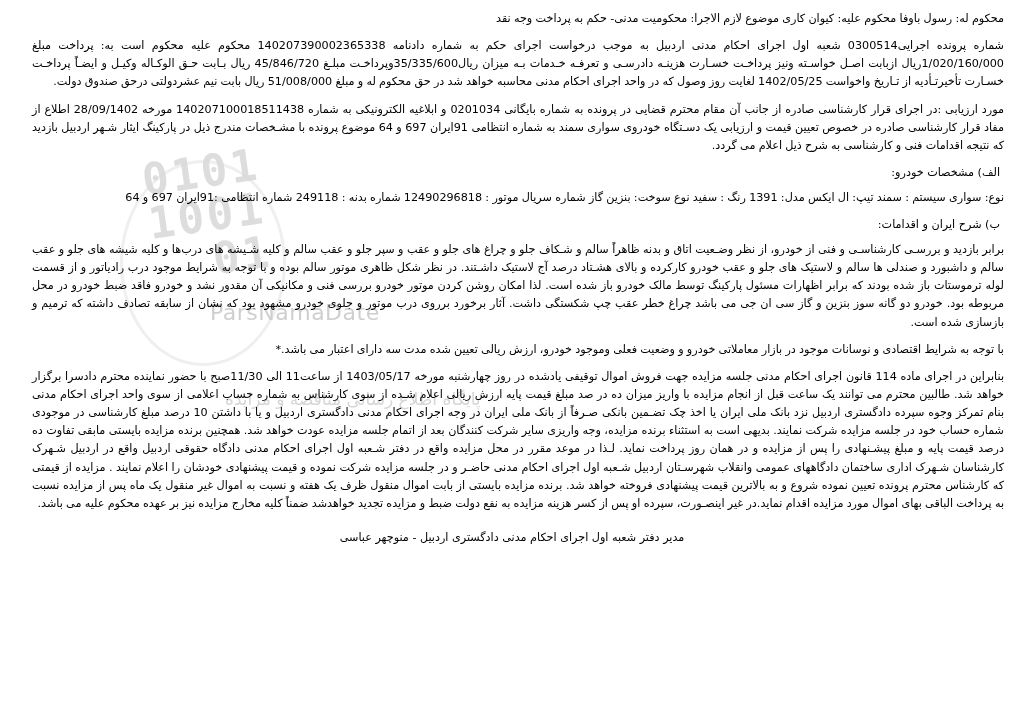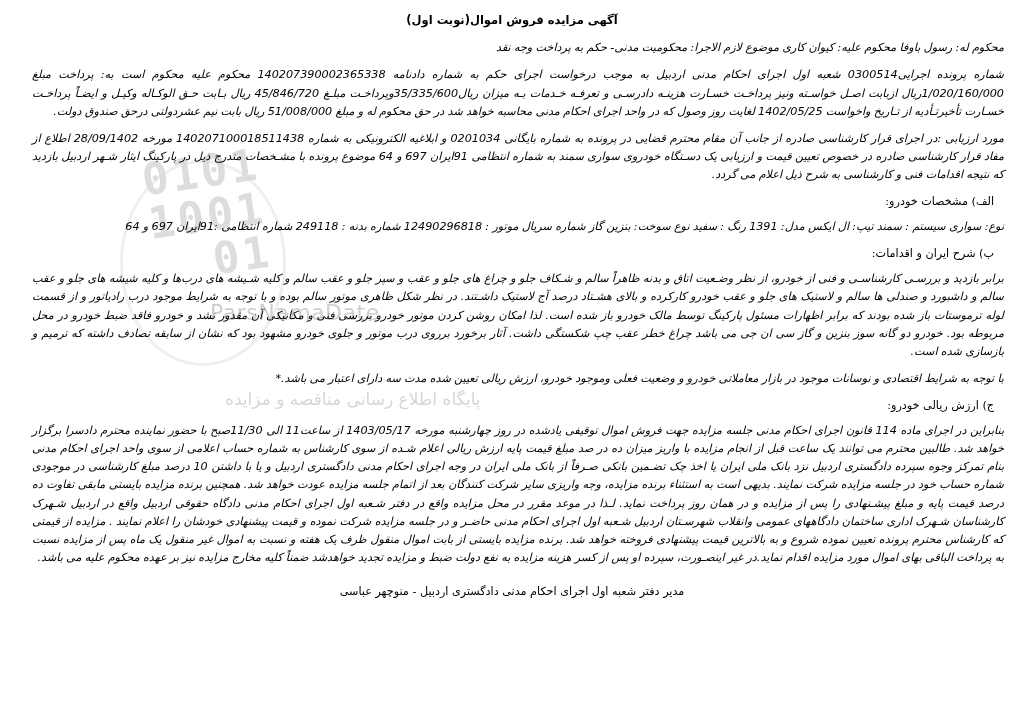--- a/index.html
+++ b/index.html
@@ -35,26 +35,25 @@
     margin: 2px 0 10px 0;
     line-height: 1.5;
   }
   p.para {
     font-size: 11.2px;
     line-height: 1.62;
     text-align: justify;
     text-justify: inter-word;
     margin: 0 0 9px 12px;
     word-spacing: -0.3px;
-    font-style: italic;
   }
   .sec-head {
     font-size: 11.2px;
     line-height: 1.6;
-    margin: 0 10px 7px 0;
+    margin: 0 4px 7px 0;
   }
   .signature {
     text-align: center;
     font-size: 11.2px;
     margin-top: 16px;
     line-height: 1.6;
   }
   
   .watermark {
     position: absolute;
@@ -117,34 +116,32 @@
       <span>0101</span>
       <span>1001</span>
       <span>01</span>
     </div>
     <div class="wm-brand-en">ParsNamaDate</div>
     <div class="wm-brand-sub">پایگاه اطلاع رسانی مناقصه و مزایده</div>
   </div>
 
   <div class="content">
 
-    <div class="doc-title">آگهی مزایده فروش اموال(نوبت اول)</div>
 
     <p class="para">محکوم له: رسول باوفا محکوم علیه: کیوان کاری موضوع لازم الاجرا: محکومیت مدنی- حکم به پرداخت وجه نقد</p>
     <p class="para">شماره پرونده اجرایی0300514 شعبه اول اجرای احکام مدنی اردبیل به موجب درخواست اجرای حکم به شماره دادنامه 140207390002365338 محکوم علیه محکوم است به: پرداخت مبلغ 1/020/160/000ریال ازبابت اصـل خواسـته ونیز پرداخـت خسـارت هزینـه دادرسـی و تعرفـه خـدمات بـه میزان ریال35/335/600وپرداخـت مبلـغ 45/846/720 ریال بـابت حـق الوکـاله وکیـل و ایضـاً پرداخـت خسـارت تأخیرتـأدیه از تـاریخ واخواست 1402/05/25 لغایت روز وصول که در واحد اجرای احکام مدنی محاسبه خواهد شد در حق محکوم له و مبلغ 51/008/000 ریال بابت نیم عشردولتی درحق صندوق دولت.</p>
     <p class="para">مورد ارزیابی :در اجرای قرار کارشناسی صادره از جانب آن مقام محترم قضایی در پرونده به شماره بایگانی 0201034 و ابلاغیه الکترونیکی به شماره 140207100018511438 مورخه 28/09/1402 اطلاع از مفاد قرار کارشناسی صادره در خصوص تعیین قیمت و ارزیابی یک دسـتگاه خودروی سواری سمند به شماره انتظامی 91ایران 697 و 64 موضوع پرونده با مشـخصات مندرج ذیل در پارکینگ ایثار شـهر اردبیل بازدید که نتیجه اقدامات فنی و کارشناسی به شرح ذیل اعلام می گردد.</p>
 
     <p class="sec-head">الف) مشخصات خودرو:</p>
     <p class="para">نوع: سواری سیستم : سمند تیپ: ال ایکس مدل: 1391 رنگ : سفید نوع سوخت: بنزین  گاز شماره سریال موتور : 12490296818 شماره بدنه : 249118 شماره انتظامی :91ایران  697 و 64</p>
 
     <p class="sec-head">ب) شرح ایران و اقدامات:</p>
     <p class="para">برابر بازدید و بررسـی کارشناسـی و فنی از خودرو، از نظر وضـعیت اتاق و بدنه ظاهراً سالم و شـکاف جلو و چراغ های جلو و عقب و سپر جلو و عقب سالم و کلیه شـیشه های درب‌ها و کلیه شیشه های جلو و  عقب سالم و داشبورد و صندلی ها سالم و لاستیک های جلو و عقب خودرو کارکرده و بالای هشـتاد درصد آج لاستیک داشـتند. در نظر شکل ظاهری موتور سالم بوده و با توجه به شرایط موجود درب رادیاتور و از قسمت لوله ترموستات باز شده بودند که برابر اظهارات مسئول پارکینگ توسط مالک خودرو باز شده است. لذا امکان روشن کردن موتور خودرو بررسی فنی و مکانیکی آن مقدور نشد و خودرو فاقد ضبط خودرو در محل مربوطه بود. خودرو دو گانه سوز بنزین و گاز سی ان جی می باشد چراغ خطر عقب چپ شکستگی داشت. آثار برخورد برروی درب موتور و جلوی خودرو مشهود بود که نشان از سابقه تصادف داشته که ترمیم و بازسازی شده است.</p>
     <p class="para">با توجه به شرایط اقتصادی و نوسانات موجود در بازار معاملاتی خودرو و وضعیت فعلی وموجود خودرو، ارزش ریالی تعیین شده مدت سه دارای اعتبار می باشد.*</p>
 
-    <p class="sec-head">ج) ارزش ریالی خودرو:</p>
 
     <p class="para">بنابراین در اجرای ماده 114 قانون اجرای احکام مدنی جلسه مزایده جهت فروش اموال توقیفی یادشده در روز چهارشنبه  مورخه 1403/05/17 از ساعت11 الی 11/30صبح با حضور نماینده محترم دادسرا برگزار خواهد شد. طالبین محترم می توانند یک ساعت قبل از انجام مزایده با واریز میزان ده در صد مبلغ قیمت پایه ارزش ریالی اعلام شـده از سوی کارشناس به شماره حساب اعلامی از سوی واحد اجرای احکام مدنی بنام تمرکز وجوه سپرده دادگستری اردبیل نزد بانک ملی ایران یا اخذ چک تضـمین بانکی صـرفاً از بانک ملی ایران در وجه اجرای احکام مدنی دادگستری اردبیل و یا با داشتن 10 درصد مبلغ کارشناسی در موجودی شماره حساب خود  در جلسه مزایده شرکت نمایند. بدیهی است به استثناء برنده مزایده، وجه واریزی سایر شرکت کنندگان بعد از اتمام جلسه مزایده عودت خواهد شد. همچنین برنده مزایده بایستی مابقی تفاوت ده درصد قیمت پایه و مبلغ پیشـنهادی را پس از مزایده و در همان روز پرداخت نماید. لـذا در موعد مقرر در محل مزایده واقع در دفتر شـعبه اول اجرای احکام مدنی دادگاه حقوقی اردبیل واقع در اردبیل  شـهرک کارشناسان  شـهرک اداری ساختمان دادگاههای عمومی وانقلاب شهرسـتان اردبیل  شـعبه اول اجرای احکام مدنی حاضـر و در جلسه مزایده شرکت نموده و قیمت پیشنهادی خودشان را اعلام نمایند . مزایده از قیمتی که کارشناس محترم پرونده تعیین نموده شروع و به بالاترین قیمت پیشنهادی فروخته خواهد شد. برنده مزایده بایستی  از بابت اموال منقول ظرف یک هفته و نسبت به اموال غیر منقول یک ماه پس از مزایده نسبت به پرداخت الباقی بهای اموال مورد مزایده  اقدام نماید.در غیر اینصـورت، سپرده او پس از کسر هزینه مزایده به نفع دولت ضبط و مزایده تجدید خواهدشد ضمناً کلیه مخارج مزایده نیز بر عهده محکوم علیه می باشد.</p>
 
     <div class="signature">مدیر دفتر شعبه اول اجرای احکام مدنی دادگستری اردبیل - منوچهر عباسی</div>
 
   </div>
 
 </div>
 
 </body></html>

